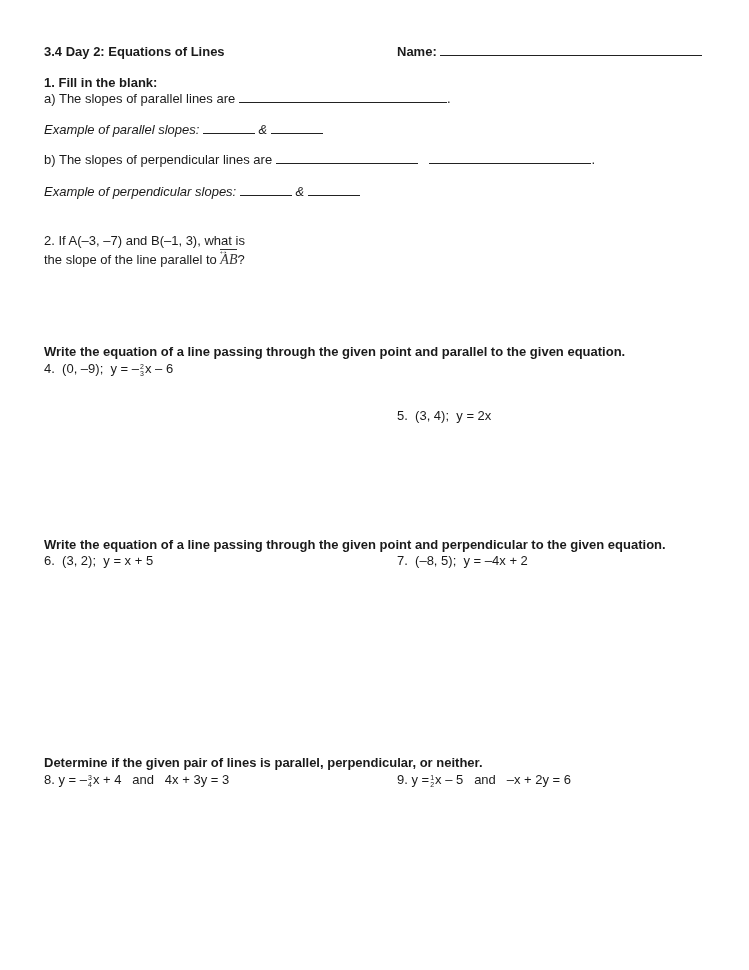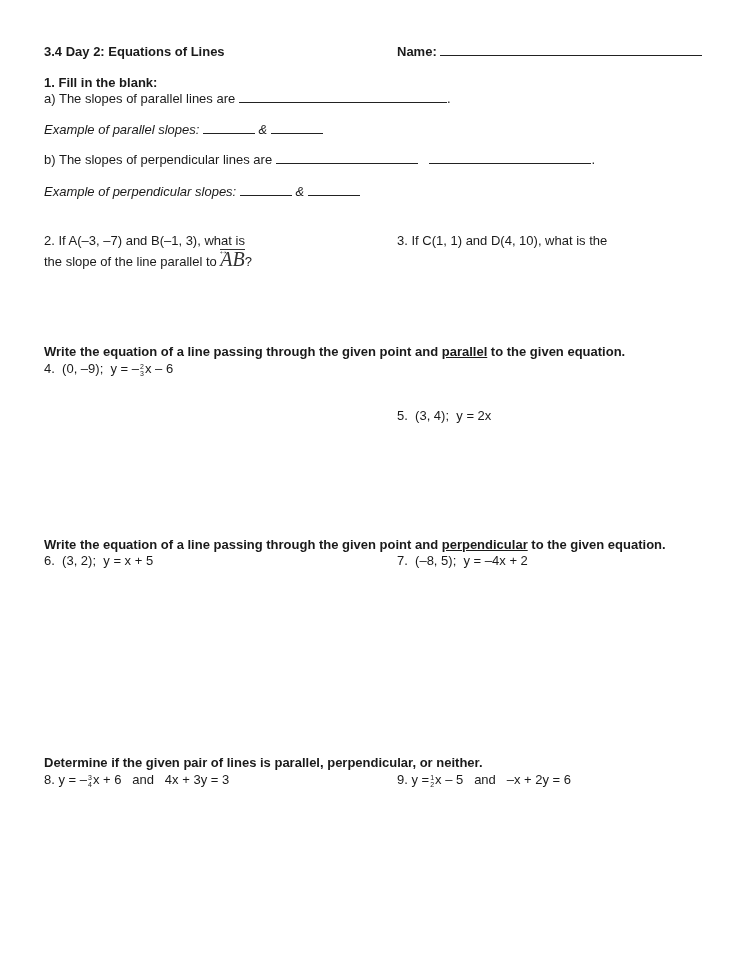--- a/index.html
+++ b/index.html
@@ -2,24 +2,24 @@
 <html><head>
 <meta charset="utf-8">
 <style>
   html, body { margin:0; padding:0; background:#ffffff; }
   body { width:749px; height:970px; position:relative; overflow:hidden;
          font-family:"Liberation Sans", sans-serif; color:#1a1a1a; font-size:13px; }
   .abs { position:absolute; white-space:nowrap; }
   .bold { font-weight:bold; }
   .ital { font-style:italic; }
   .blank { display:inline-block; border-bottom:1px solid #222; height:11px; vertical-align:baseline; }
-  .u { text-decoration:underline; }
+  .u { }
   .frac { display:inline-block; vertical-align:middle; text-align:center; font-size:7px; line-height:7px; margin:0 1px; }
   .frac span { display:block; }
-  .vec { position:relative; display:inline-block; font-family:"Liberation Serif", serif; font-style:italic; font-size:20px; color:#333; }
+  .vec { position:relative; display:inline-block; font-family:"Liberation Serif", serif; font-style:italic; font-size:14px; color:#333; }
   .vec::before { content:""; position:absolute; left:0; right:0; top:-1px; border-top:1px solid #333; }
   .vec::after { content:"\2194"; position:absolute; left:-2px; right:-2px; top:-9px; font-size:10px; font-style:normal; text-align:justify; }
 </style>
 </head>
 <body>
 
 <div class="abs bold" style="left:44px;top:44px;">3.4 Day 2: Equations of Lines</div>
 <div class="abs bold" style="left:397px;top:44px;">
   <span>Name:</span>
   <span class="blank" style="width:262px;"></span>
@@ -50,21 +50,20 @@
 
 <div class="abs" style="left:44px;top:231px;line-height:19px;">
   <div>2. If A(–3, –7) and B(–1, 3), what is</div>
   <div>
     <span>the slope of the line parallel to</span>
     <span class="vec">AB</span><span>?</span>
   </div>
 </div>
 
 <div class="abs" style="left:397px;top:231px;line-height:19px;">
-  <div>3. If C(1, 1) and D(4, 10), what is the</div>
 </div>
 
 <div class="abs bold" style="left:44px;top:344px;">
   <span>Write the equation of a line passing through the given point and </span><span class="u">parallel</span><span> to the given equation.</span>
 </div>
 <div class="abs" style="left:44px;top:361px;">
   <span>4.</span>&nbsp;
   <span>(0, –9);</span>&nbsp;
   <span>y = –</span><span class="frac"><span>2</span><span>3</span></span><span>x – 6</span>
 </div>
@@ -84,21 +83,21 @@
 </div>
 <div class="abs" style="left:397px;top:553px;">
   <span>7.</span>&nbsp;
   <span>(–8, 5);</span>&nbsp;
   <span>y = –4x + 2</span>
 </div>
 
 <div class="abs bold" style="left:44px;top:755px;">Determine if the given pair of lines is parallel, perpendicular, or neither.</div>
 <div class="abs" style="left:44px;top:772px;">
   <span>8.</span>
-  <span>y = –</span><span class="frac"><span>3</span><span>4</span></span><span>x + 6</span>&nbsp;&nbsp;
+  <span>y = –</span><span class="frac"><span>3</span><span>4</span></span><span>x + 4</span>&nbsp;&nbsp;
   <span>and</span>&nbsp;&nbsp;
   <span>4x + 3y = 3</span>
 </div>
 <div class="abs" style="left:397px;top:772px;">
   <span>9.</span>
   <span>y =</span><span class="frac"><span>1</span><span>2</span></span><span>x – 5</span>&nbsp;&nbsp;
   <span>and</span>&nbsp;&nbsp;
   <span>–x + 2y = 6</span>
 </div>
 

